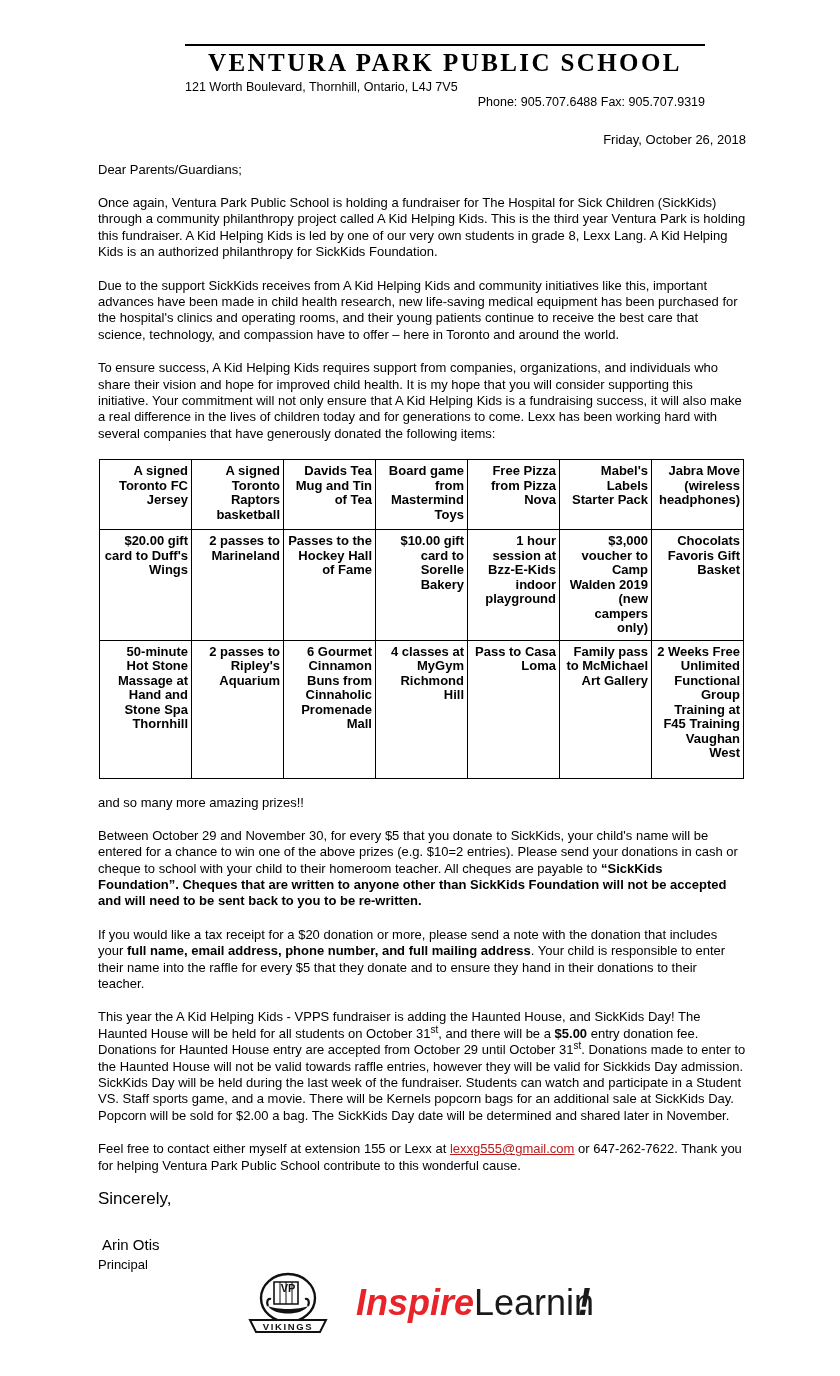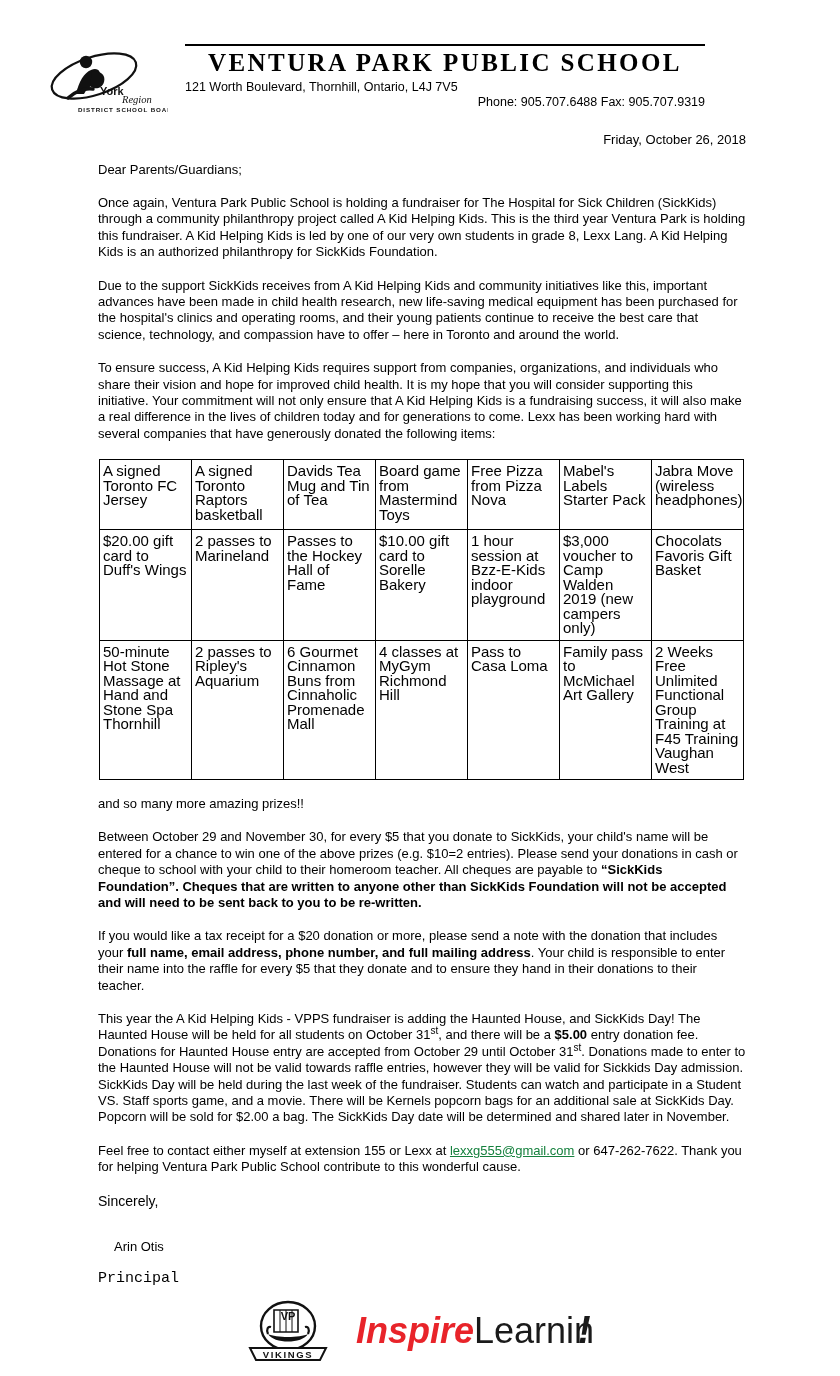--- a/index.html
+++ b/index.html
@@ -104,83 +104,69 @@
 
   
   table.prizes {
     border-collapse: collapse;
     width: 645px;
     margin: 0 0 0 1px;
     table-layout: fixed;
   }
   table.prizes td {
     border: 1px solid #000;
-    text-align: left;
+    text-align: right;
     vertical-align: top;
-    font-size: 15px;
+    font-size: 13px;
     line-height: 14.5px;
     padding: 4px 3px 4px 3px;
+    font-weight: bold;
   }
   table.prizes tr.r1 td { height: 70px; }
   table.prizes tr.r2 td { height: 108px; }
   table.prizes tr.r3 td { height: 138px; }
 
   .more-prizes {
     font-size: 13px;
     line-height: 16px;
     margin: 16px 0 17px 0;
   }
 
   .email-link {
-    color: #15803d;
+    color: #b91c1c;
     text-decoration: underline;
   }
-  .sincerely { margin: 0 0 30px 0; font-size: 14px; line-height: 16px; }
-  .sig-name { margin: 16px; font-size: 13px; line-height: 16px; }
-  .sig-title { margin: 0; font-size: 15px; line-height: 16px; font-family: Liberation Mono, monospace; }
+  .sincerely { margin: 0 0 30px 0; font-size: 17px; line-height: 16px; }
+  .sig-name { margin: 4px; font-size: 15px; line-height: 16px; }
+  .sig-title { margin: 0; font-size: 13px; line-height: 16px; }
 
   
   .footer-logos {
     position: absolute;
     left: 0;
-    top: 1286px;
+    top: 1258px;
     width: 840px;
     height: 90px;
     display: flex;
     align-items: center;
     justify-content: center;
     gap: 26px;
   }
   .viking-logo { width: 84px; height: 66px; }
   .inspire-logo { width: 238px; height: 48px; }
   .inspire-logo .insp { fill: #e8242a; }
   .inspire-logo .learn { fill: #1a1a1a; }
 </style>
 </head>
 <body>
 
 <div class="page">
 
   <div class="letterhead">
 
-    <div class="logo-yrdsb">
-      <svg viewBox="0 0 130 70" width="130" height="70" aria-hidden="true">
-
-        <ellipse cx="56" cy="28" rx="44" ry="19" fill="none" stroke="#111" stroke-width="2.2" transform="rotate(-18 56 28)"></ellipse>
-
-        <circle cx="48" cy="14" r="6.2" fill="#111"></circle>
-        <path d="M38 46 C41 33, 46 25, 53 22 C60 19, 64 24, 61 30 C58 36, 50 38, 46 46 Z" fill="#111"></path>
-        <path d="M54 24 C62 22, 68 27, 66 34 C64 41, 56 42, 52 38 Z" fill="#111"></path>
-        <path d="M30 50 C38 43, 47 40, 55 41" fill="none" stroke="#111" stroke-width="3.4" stroke-linecap="round"></path>
-
-        <text x="62" y="47" font-family="'Liberation Sans', sans-serif" font-size="11" font-weight="bold" fill="#111">York</text>
-        <text x="84" y="55" font-family="'Liberation Serif', serif" font-size="10.5" font-style="italic" fill="#111">Region</text>
-        <text x="40" y="64" font-family="'Liberation Sans', sans-serif" font-size="6.2" font-weight="bold" letter-spacing="0.9" fill="#111">DISTRICT SCHOOL BOARD</text>
-      </svg>
-    </div>
 
     <div class="head-rule"></div>
     <div class="school-name">VENTURA PARK PUBLIC SCHOOL</div>
     <div class="school-address">121 Worth Boulevard, Thornhill, Ontario, L4J 7V5</div>
     <div class="school-phone">Phone: 905.707.6488   Fax: 905.707.9319</div>
   </div>
 
   <div class="body-wrap">
 
     <div class="date-line">Friday, October 26, 2018</div>

